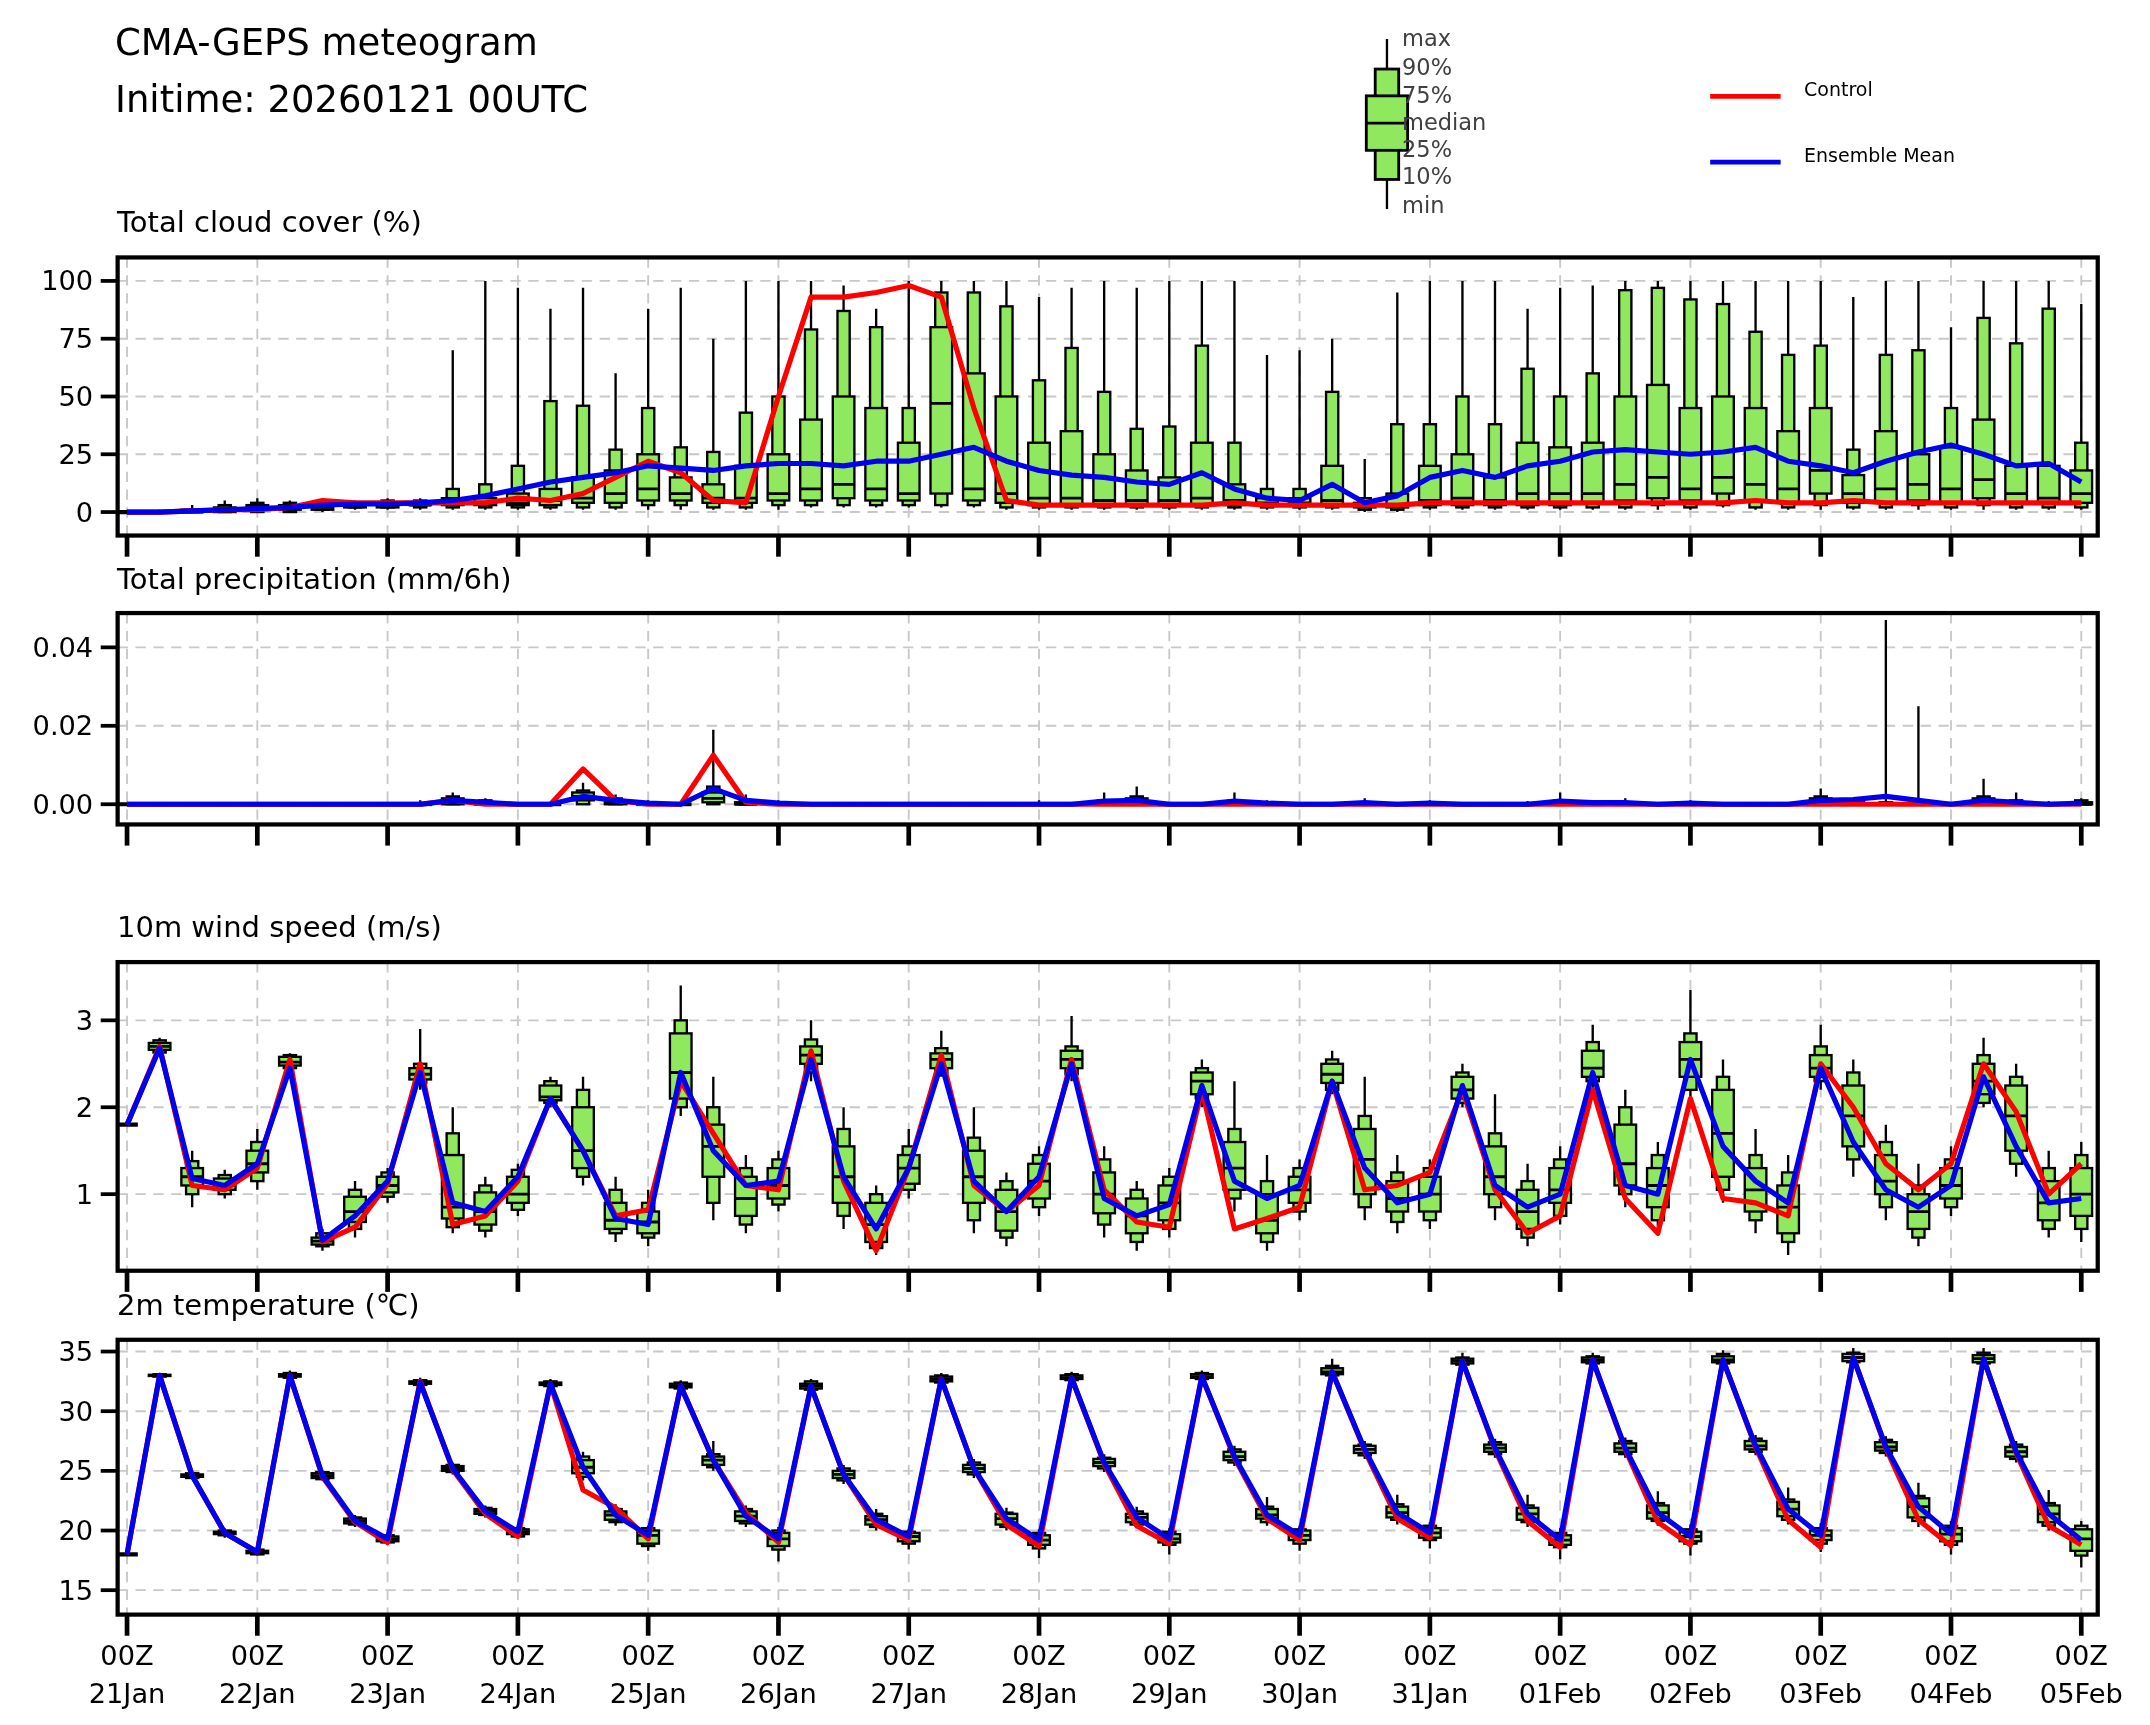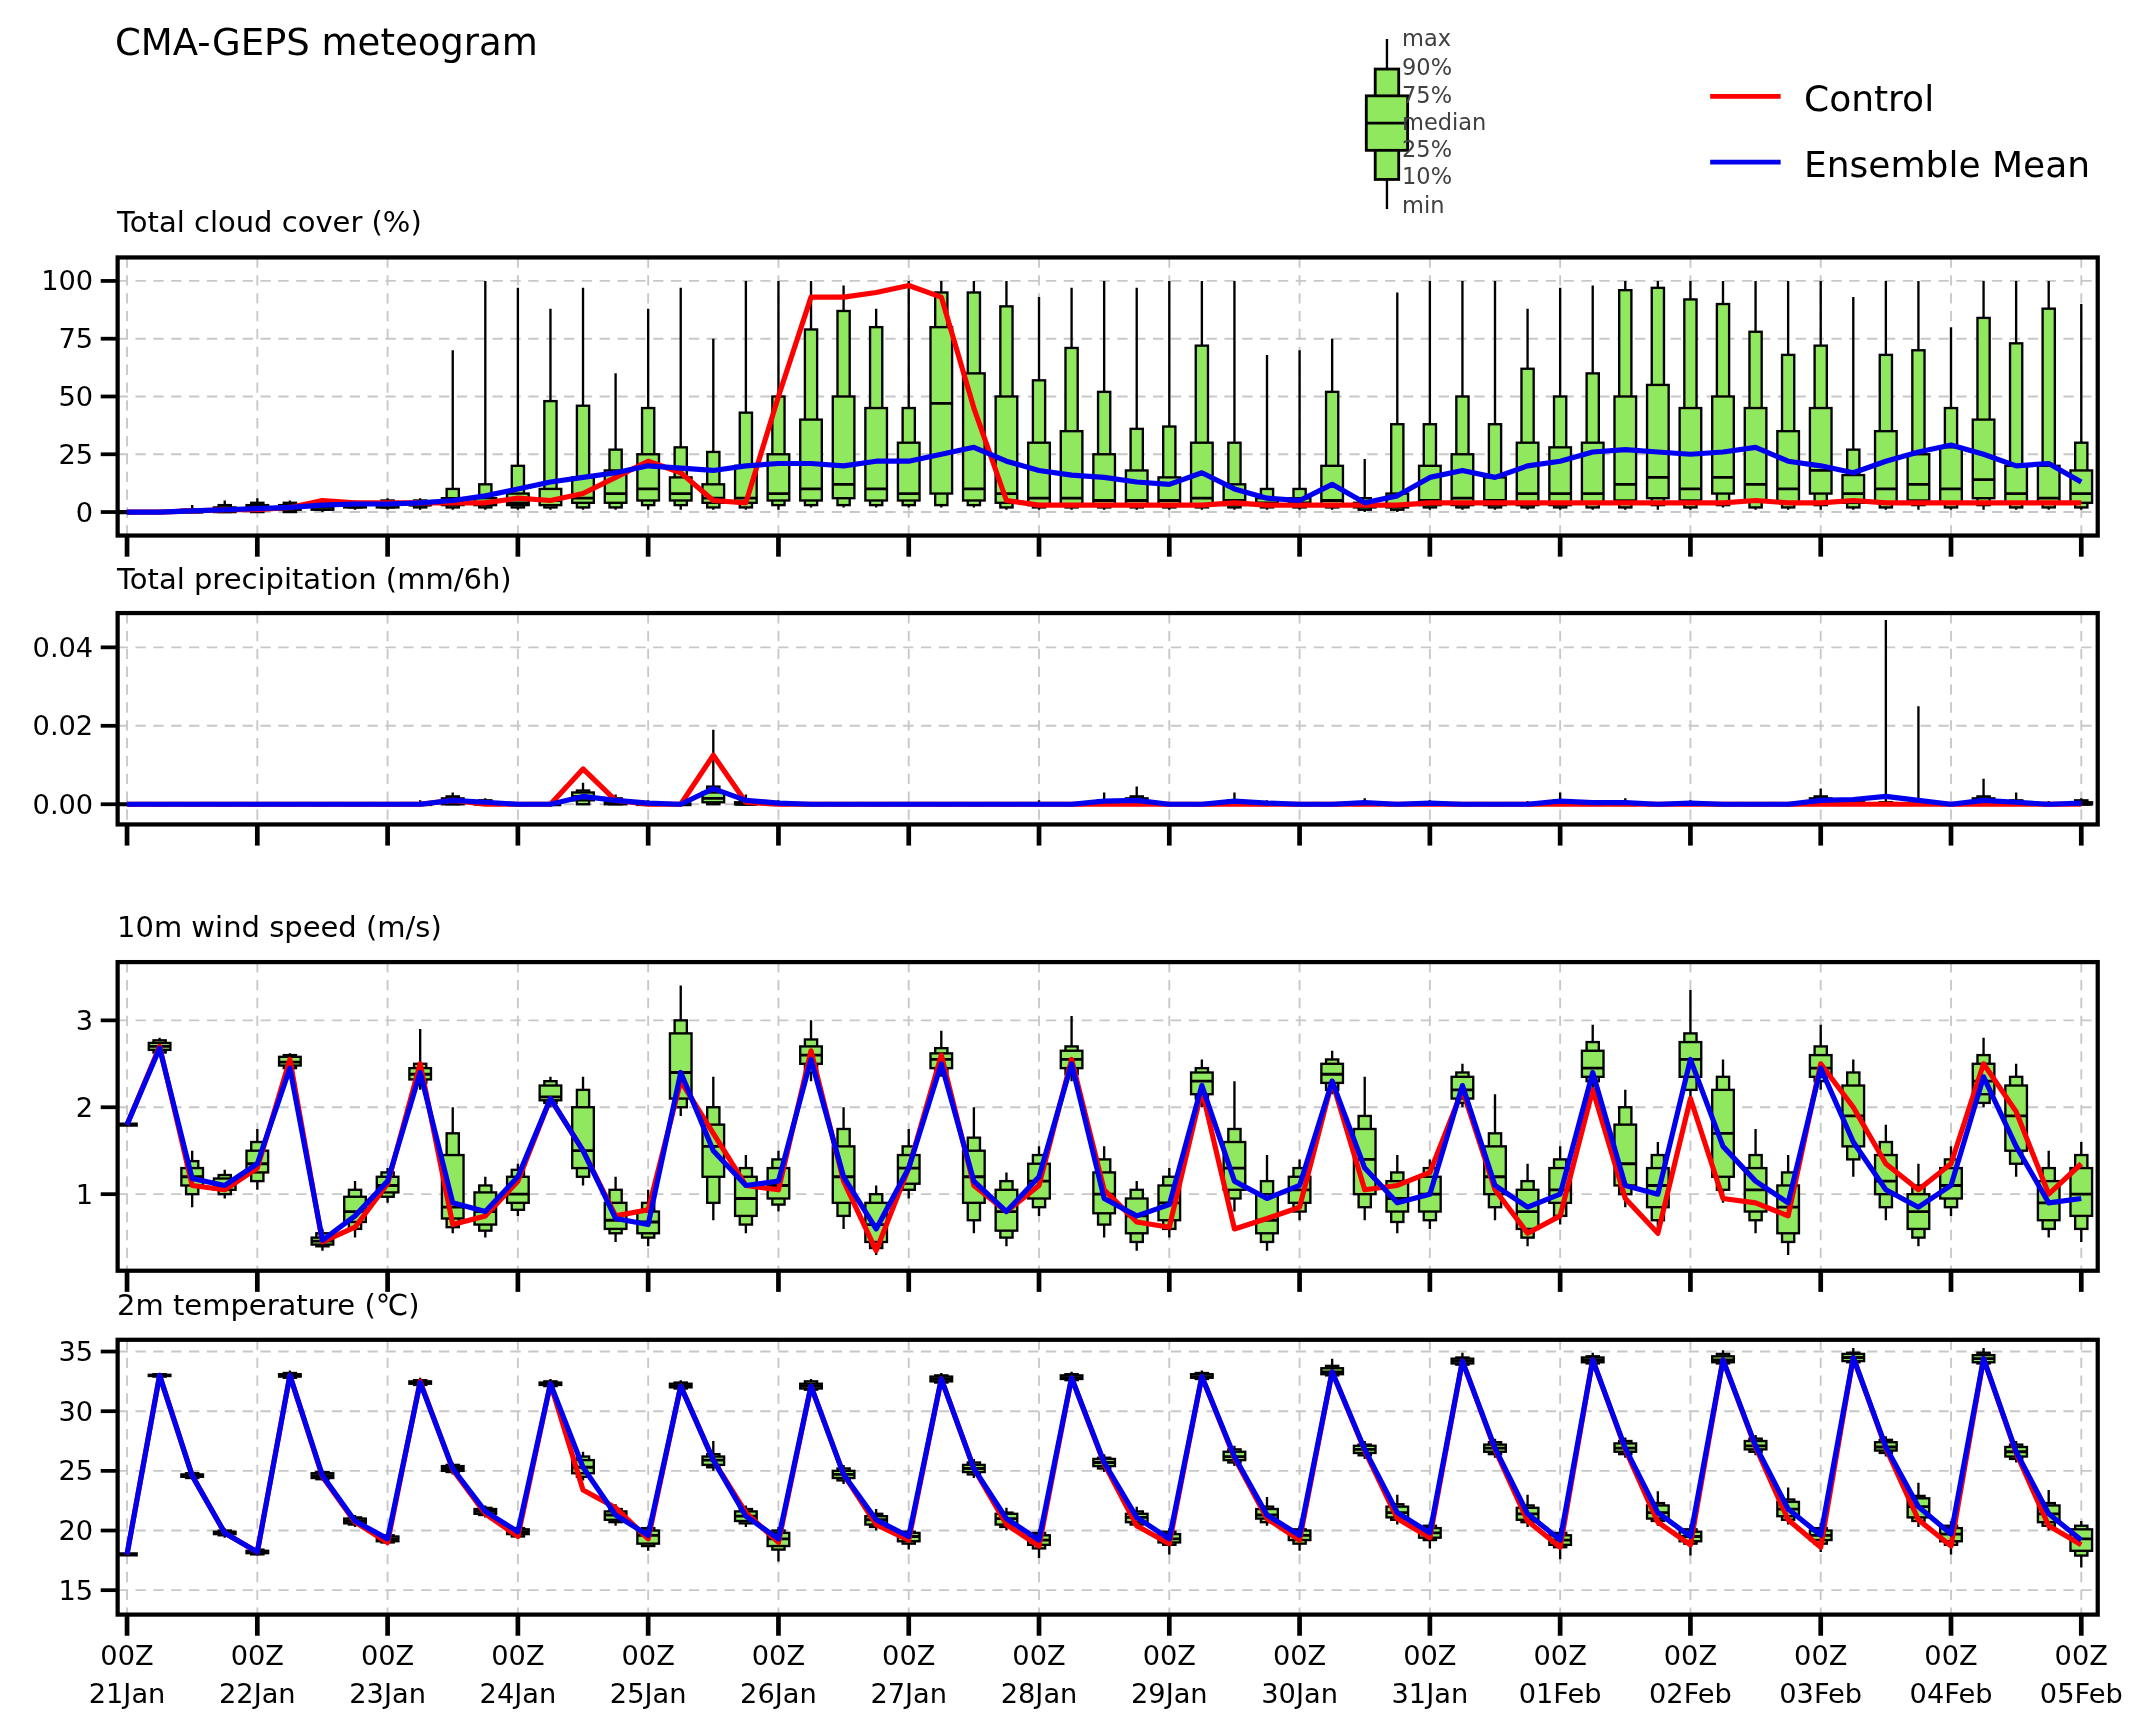--- a/index.html
+++ b/index.html
@@ -1,21 +1,21 @@
 <!DOCTYPE html>
 <html style="font-size:7.5px"><head>
 <meta charset="utf-8">
 <style>
   html,body{margin:0;padding:0;background:#ffffff;}
   .page{position:relative;width:2151px;height:1725px;background:#ffffff;
         font-family:"DejaVu Sans",sans-serif;color:#000;overflow:hidden;}
   .hdr{position:absolute;left:115px;top:14px;font-size:37px;line-height:57px;color:#000;}
   .panel-title{position:absolute;left:117px;font-size:29px;color:#000000;white-space:nowrap;}
   .leg-small{position:absolute;left:1402px;font-size:22.5px;color:#404040;}
-  .leg-item{position:absolute;left:1804px;font-size:36px;color:#000;white-space:nowrap;}
+  .leg-item{position:absolute;left:1804px;font-size:19px;color:#000;white-space:nowrap;}
   svg{position:absolute;left:0;top:0;}
 </style>
 </head>
 <body>
 
 <div class="page">
 
   <svg id="plot" width="2151" height="1725" viewBox="0 0 4578 3672">
       <clipPath id="clip0">
         <rect x="250" y="548" width="4215" height="592"></rect>
@@ -1134,20 +1134,21 @@
       <line x1="2952" x2="2952" y1="83" y2="445" stroke="#000" stroke-width="5"></line>
       <rect x="2927" y="147" width="50" height="235" fill="#90e85e" stroke="#000" stroke-width="6"></rect>
       <rect x="2908" y="204" width="88" height="116" fill="#90e85e" stroke="#000" stroke-width="6"></rect>
       <line x1="2908" x2="2996" y1="262" y2="262" stroke="#000" stroke-width="6"></line>
       <line x1="3640" x2="3790" y1="205" y2="205" stroke="#ff0000" stroke-width="10"></line>
       <line x1="3640" x2="3790" y1="345" y2="345" stroke="#0000ee" stroke-width="10"></line>
     </svg>
 
   <div class="hdr">
     <div>CMA-GEPS meteogram</div>
+    <div>Initime: 20260121 00UTC</div>
   </div>
 
   <div class="leg-small" style="top:25px">max</div>
   <div class="leg-small" style="top:54px">90%</div>
   <div class="leg-small" style="top:82px">75%</div>
   <div class="leg-small" style="top:109px">median</div>
   <div class="leg-small" style="top:136px">25%</div>
   <div class="leg-small" style="top:163px">10%</div>
   <div class="leg-small" style="top:192px">min</div>
 

